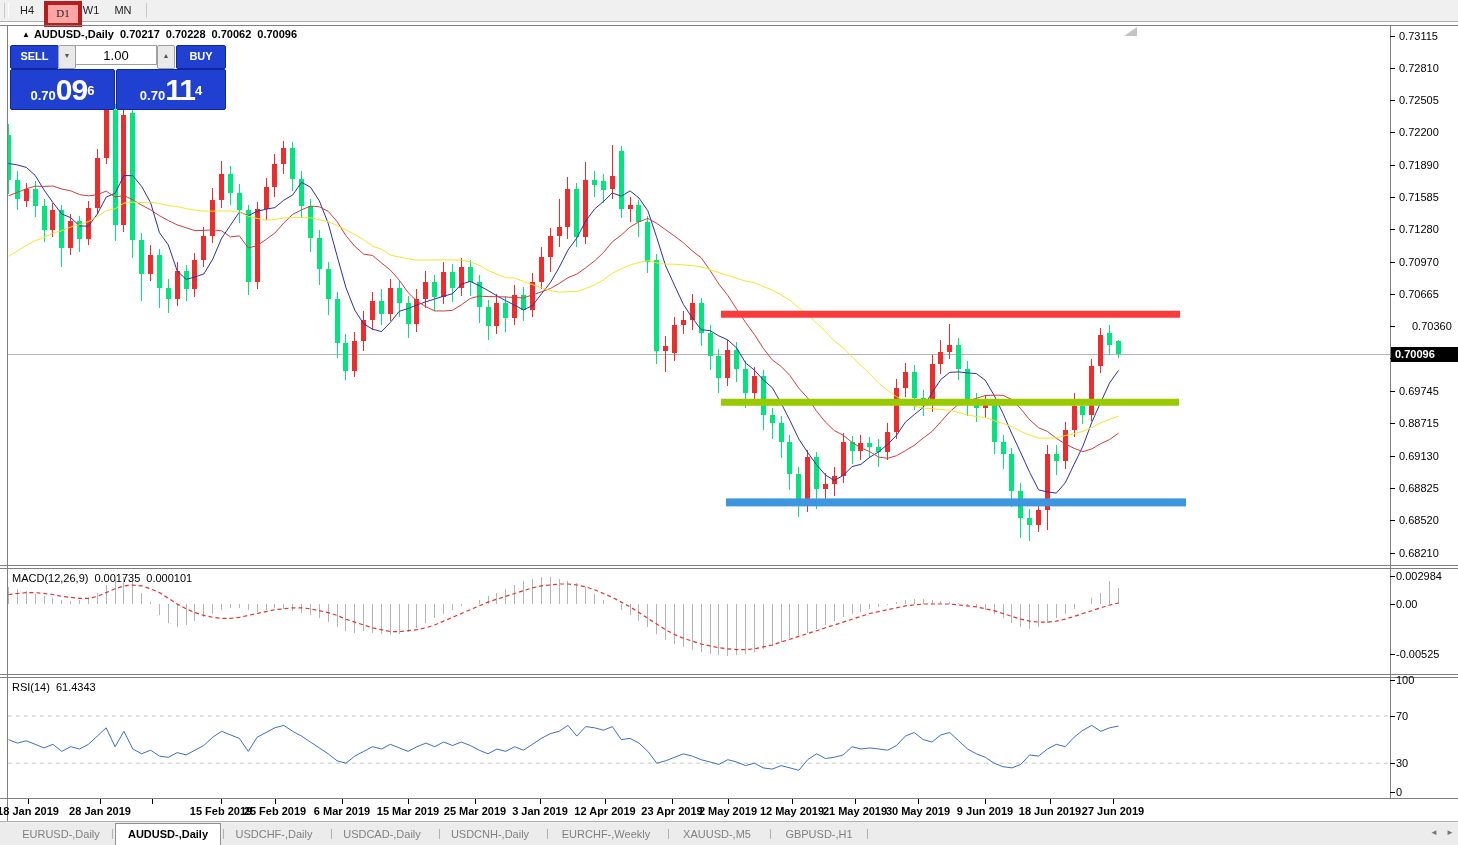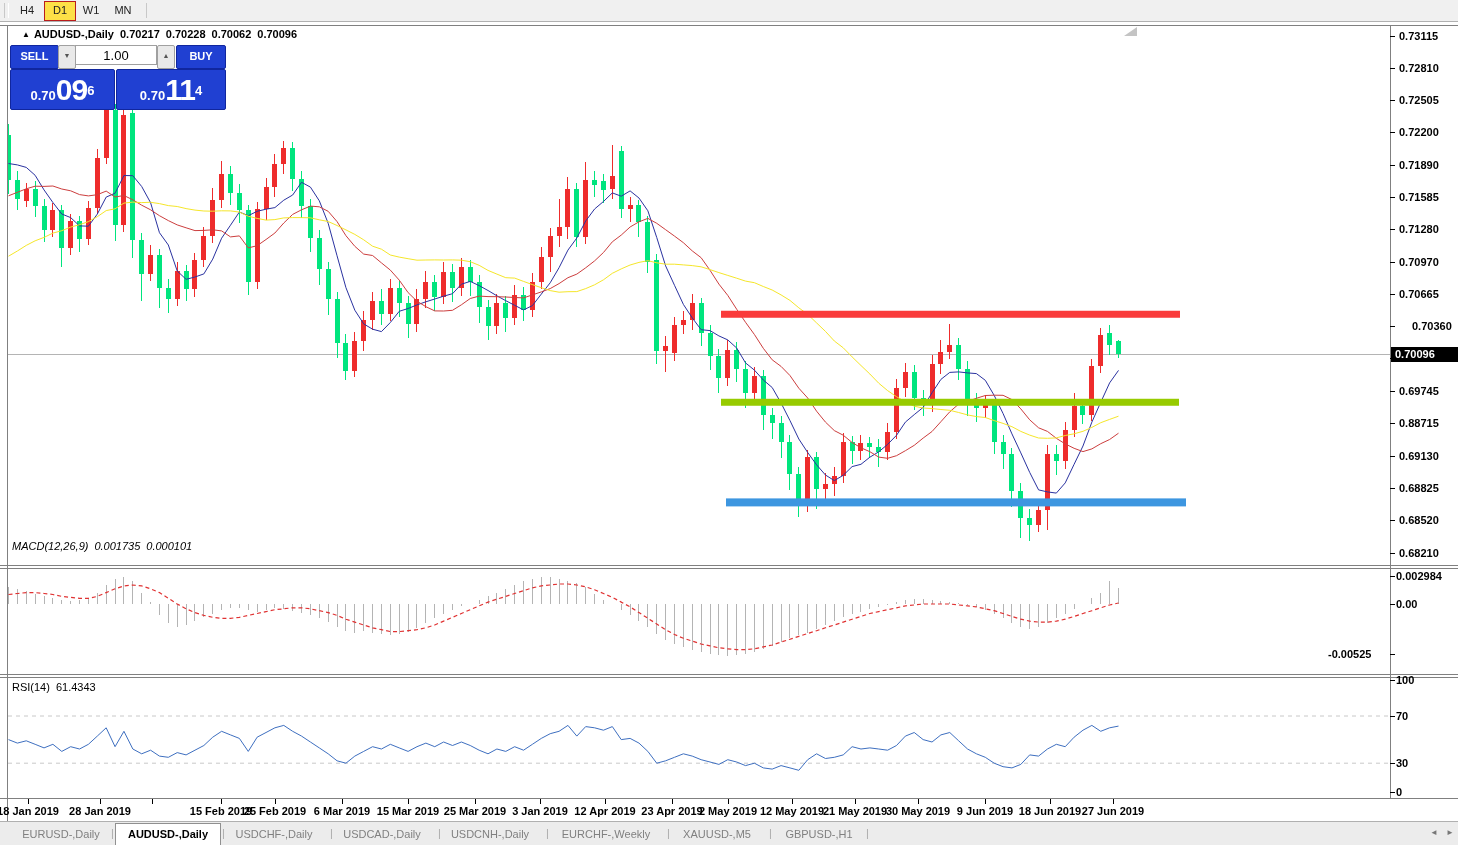--- a/index.html
+++ b/index.html
@@ -2,21 +2,21 @@
 <html><head>
 <meta charset="utf-8">
 <style>
   html,body{margin:0;padding:0;background:#fff;}
   #app{position:relative;width:1458px;height:845px;overflow:hidden;background:#fff;
        font-family:"Liberation Sans",sans-serif;font-size:11px;color:#000;}
   
   #toolbar{position:absolute;left:0;top:0;width:1458px;height:21px;background:#f0f0f0;border-bottom:1px solid #b0b0b0;}
   .tb-grip{position:absolute;left:4px;top:3px;width:3px;height:15px;border-left:1px solid #c8c8c8;border-right:1px solid #fff;}
   .tb-btn{position:absolute;top:1px;width:30px;height:18px;line-height:18px;text-align:center;color:#222;cursor:default;}
-  .tb-btn.active{background:#fde047;border:1px solid #b91c1c;line-height:16px;}
+  .tb-btn.active{background:#fca5a5;border:4px solid #b91c1c;line-height:16px;font-family:Liberation Serif, serif;}
   .tb-sep{position:absolute;left:146px;top:3px;width:1px;height:15px;background:#c8c8c8;}
   
   .hline,.vline{position:absolute;background:#808080;}
   
   #chart-title{position:absolute;left:22px;top:28px;font-weight:bold;white-space:nowrap;}
   #chart-title .num{margin-left:6px;font-weight:bold;}
   #title-marker{font-size:8px;position:relative;top:-1px;margin-right:4px;}
   
   .tp-btn{position:absolute;height:22px;background:#2040d2;border:1px solid #10269e;color:#fff;
           font-weight:bold;text-align:center;line-height:20px;border-radius:2px;}
@@ -24,21 +24,21 @@
            text-align:center;line-height:20px;font-size:7px;color:#555;border-radius:2px;}
   #lot-input{position:absolute;left:75px;top:45px;width:80px;height:18px;border:1px solid #a0a0a0;
              font-family:"Liberation Sans",sans-serif;font-size:13px;text-align:center;padding:0;}
   .quote-box{position:absolute;top:69px;height:39px;background:#2040d2;border:1px solid #10269e;
              color:#fff;border-radius:2px;white-space:nowrap;}
   .quote-box .small{font-size:13px;font-weight:bold;vertical-align:baseline;}
   .quote-box .big{font-size:30px;font-weight:bold;letter-spacing:-1px;}
   .quote-box .sup{font-size:13px;font-weight:bold;vertical-align:super;}
   .qinner{position:absolute;left:0;right:0;bottom:2px;text-align:center;}
   
-  .axis-label{position:absolute;height:13px;line-height:13px;white-space:nowrap;font-weight:bold;}
+  .axis-label{position:absolute;height:13px;line-height:13px;white-space:nowrap;font-weight:normal;}
   .tick-dash{position:absolute;width:5px;height:1px;background:#000;}
   .time-dash{position:absolute;width:1px;height:5px;background:#000;}
   .time-label{position:absolute;width:84px;text-align:center;height:13px;line-height:13px;font-weight:bold;}
   #current-price-box{position:absolute;left:1391px;width:66px;height:15px;background:#000;color:#fff;
                      line-height:15px;padding-left:4px;font-weight:bold;z-index:6;}
   .ind-label{position:absolute;white-space:nowrap;color:#000;}
   .ind-label span{margin-right:6px;}
   
   #shift-triangle{position:absolute;left:1124px;top:27px;width:0;height:0;
                   border-bottom:9px solid #c4c4c4;border-left:13px solid transparent;}
@@ -733,21 +733,21 @@
     <div class="tp-spin" style="left:157px;top:45px;">▲</div>
     <div class="tp-btn" style="left:176px;top:45px;width:48px;">BUY</div>
     <div class="quote-box" style="left:10px;width:103px;">
       <div class="qinner"><span class="small">0.70</span><span class="big">09</span><span class="sup">6</span></div>
     </div>
     <div class="quote-box" style="left:116px;width:108px;">
       <div class="qinner"><span class="small">0.70</span><span class="big">11</span><span class="sup">4</span></div>
     </div>
   </div>
 
-  <div class="ind-label" style="left:12px;top:540px;font-style:italic;">
+  <div class="ind-label" style="left:12px;top:572px;">
     <span>MACD(12,26,9)</span><span>0.001735</span><span>0.000101</span>
   </div>
   <div class="ind-label" style="left:12px;top:681px;">
     <span>RSI(14)</span><span>61.4343</span>
   </div>
 
   <div id="price-axis"></div>
   <div id="current-price-box" style="top:347px;">
     <span>0.70096</span>
   </div>
@@ -805,21 +805,21 @@
     <div class="axis-label" style="left:1399px;top:482px">0.68825</div>
     <div class="tick-dash" style="left:1390px;top:520px"></div>
     <div class="axis-label" style="left:1399px;top:514px">0.68520</div>
     <div class="tick-dash" style="left:1390px;top:553px"></div>
     <div class="axis-label" style="left:1399px;top:547px">0.68210</div>
     <div class="tick-dash" style="left:1390px;top:576px"></div>
     <div class="axis-label" style="left:1396px;top:570px">0.002984</div>
     <div class="tick-dash" style="left:1390px;top:604px"></div>
     <div class="axis-label" style="left:1396px;top:598px">0.00</div>
     <div class="tick-dash" style="left:1390px;top:654px"></div>
-    <div class="axis-label" style="left:1328px;top:648px">-0.00525</div>
+    <div class="axis-label" style="left:1396px;top:648px">-0.00525</div>
     <div class="tick-dash" style="left:1390px;top:680px"></div>
     <div class="axis-label" style="left:1396px;top:674px">100</div>
     <div class="tick-dash" style="left:1390px;top:716px"></div>
     <div class="axis-label" style="left:1396px;top:710px">70</div>
     <div class="tick-dash" style="left:1390px;top:763px"></div>
     <div class="axis-label" style="left:1396px;top:757px">30</div>
     <div class="tick-dash" style="left:1390px;top:792px"></div>
     <div class="axis-label" style="left:1396px;top:786px">0</div>
     <div class="time-dash" style="left:28px;top:799px"></div>
     <div class="time-label" style="left:-14px;top:805px">18 Jan 2019</div>

